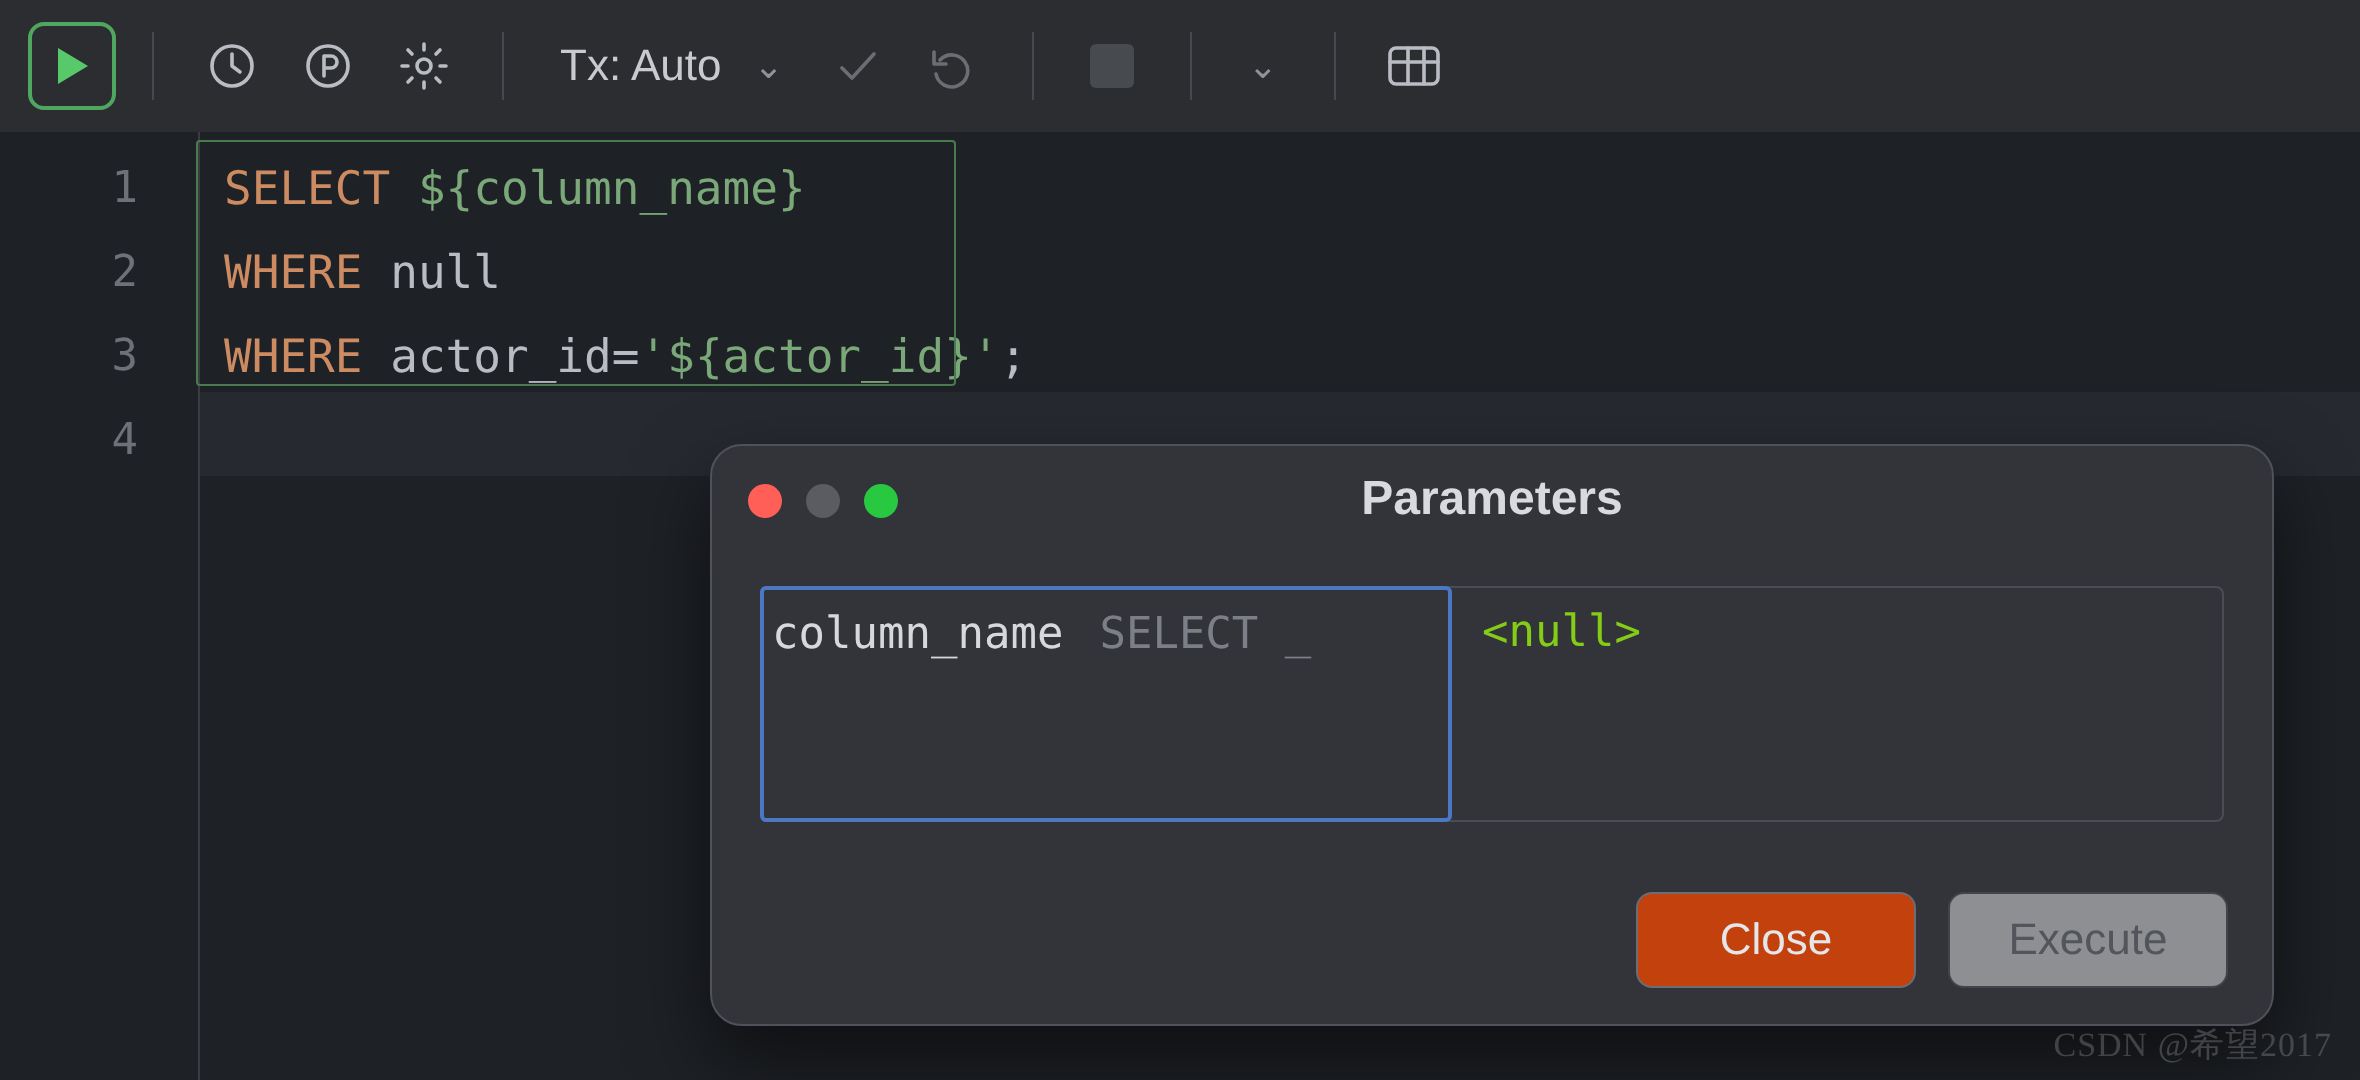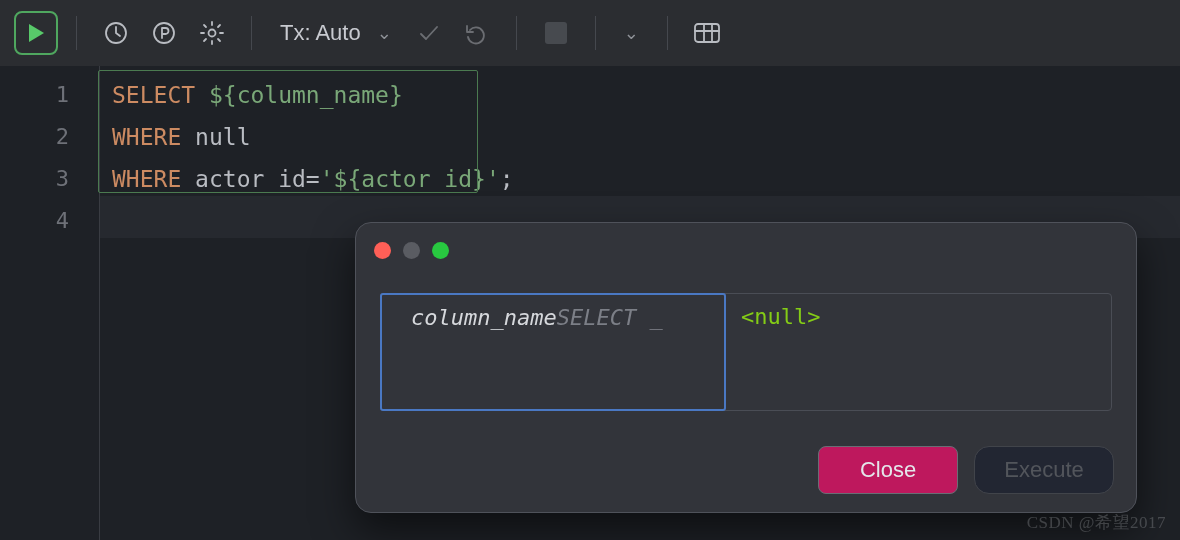--- a/index.html
+++ b/index.html
@@ -130,52 +130,51 @@
     height: 118px;
     border: 1px solid #4a4d55;
     border-radius: 4px;
     display: flex;
   }
   .param-left {
     flex: 0 0 346px;
     border: 2.5px solid #4a78c3;
     border-radius: 3px;
     margin: -1px;
-    padding: 10px 29px;
-    display: flex; align-items: flex-start; 
+    padding: 10px 4px;
+    display: flex; align-items: flex-start; gap: 18px;
     font-family: "SF Mono", ui-monospace, Menlo, monospace;
     font-size: 22px;
-    font-style: italic;
   }
   .param-name  { color: #d6d8dc; }
   .param-frag  { color: #7c7f87; }
   .param-right {
     flex: 1;
     padding: 10px 16px;
     font-family: "SF Mono", ui-monospace, Menlo, monospace;
     font-size: 22px;
     color: #84cc16;
   }
   .dlg-buttons {
     position: absolute; right: 22px; bottom: 18px;
     display: flex; gap: 16px;
   }
   .dbtn {
     min-width: 140px; height: 48px;
     border: 1.5px solid #6a6d75;
     border-radius: 8px;
-    background: #be185d;
+    background: #c2410c;
     color: #e4e6ea;
     font-size: 22px;
     font-family: inherit;
     display: flex; align-items: center; justify-content: center;
     cursor: pointer;
     padding: 0 28px;
   }
-  .dbtn.disabled { color: #7a7d84; border-color: #55585f; background: #0f172a; pointer-events: none; border-radius: 15px; }
+  .dbtn.disabled { color: #7a7d84; border-color: #55585f; background: #ffffff; pointer-events: none; }
   
   .watermark {
     position: absolute; right: 14px; bottom: 6px;
     font-family: Liberation Serif, serif;
     font-size: 17px; color: rgba(200,202,208,.25);
     letter-spacing: .5px;
   }
 </style>
 </head>
 <body>
@@ -256,20 +255,21 @@
   </div>
 </div>
 
 <div class="dialog">
   <div class="dlg-titlebar">
     <div class="traffic">
       <div class="dot red"></div>
       <div class="dot yellow"></div>
       <div class="dot green"></div>
     </div>
+    <div class="dlg-title">Parameters</div>
   </div>
   <div class="dlg-body">
     <div class="param-area">
       <div class="param-left">
         <span class="param-name">column_name</span>
         <span class="param-frag">SELECT _</span>
       </div>
       <div class="param-right">
         <span>&lt;null&gt;</span>
       </div>

